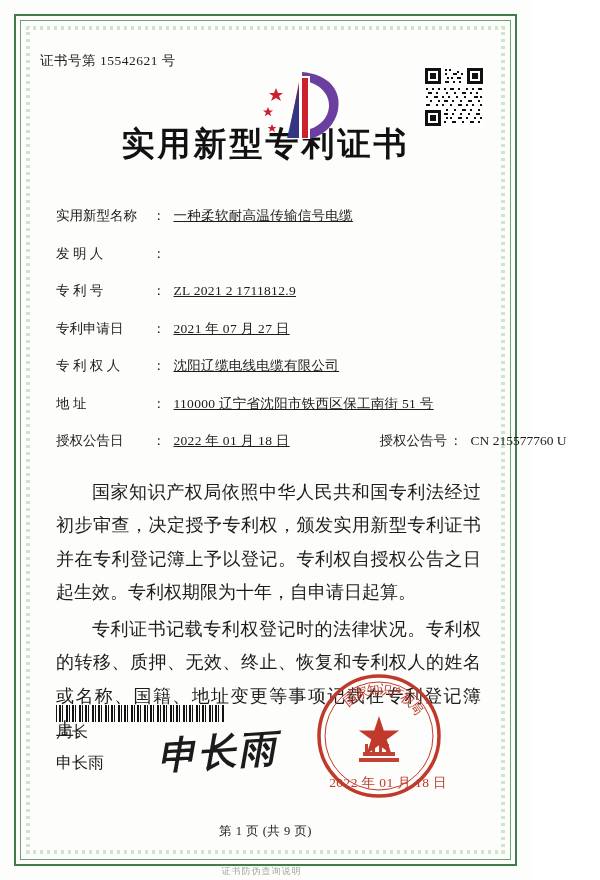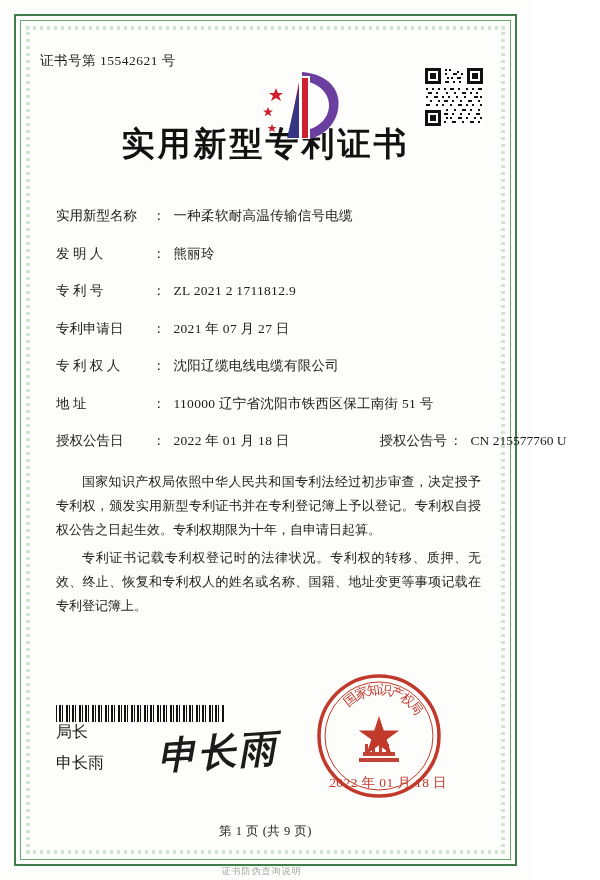--- a/index.html
+++ b/index.html
@@ -123,35 +123,36 @@
     display: flex;
     justify-content: space-between;
   }
   .field-colon {
     flex: 0 0 auto;
     padding: 0 8px 0 2px;
   }
   .field-value {
     flex: 1 1 auto;
     letter-spacing: 0.3px;
+    text-decoration: underline;
   }
   .field-row.double .field-value {
     flex: 0 0 auto;
     width: 206px;
   }
   .field-label2 {
     flex: 0 0 auto;
     white-space: nowrap;
   }
 
   .paragraphs {
-    margin-top: 20px;
+    margin-top: 26px;
     padding-left: 16px;
     padding-right: 10px;
-    font-size: 13px;
+    font-size: 18px;
     line-height: 1.85;
     text-align: justify;
     color: #1c1c1c;
   }
   .paragraphs p {
     margin: 0 0 4px 0;
     text-indent: 2em;
   }
   .paragraphs p.second {
     text-indent: 2em;
@@ -352,21 +353,20 @@
 
       <div class="field-row">
         <span class="field-label">实用新型名称</span>
         <span class="field-colon">：</span>
         <span class="field-value">一种柔软耐高温传输信号电缆</span>
       </div>
 
       <div class="field-row">
         <span class="field-label spread">发 明 人</span>
         <span class="field-colon">：</span>
-        <span class="field-value">熊丽玲</span>
       </div>
 
       <div class="field-row">
         <span class="field-label spread">专 利 号</span>
         <span class="field-colon">：</span>
         <span class="field-value">ZL 2021 2 1711812.9</span>
       </div>
 
       <div class="field-row">
         <span class="field-label">专利申请日</span>

